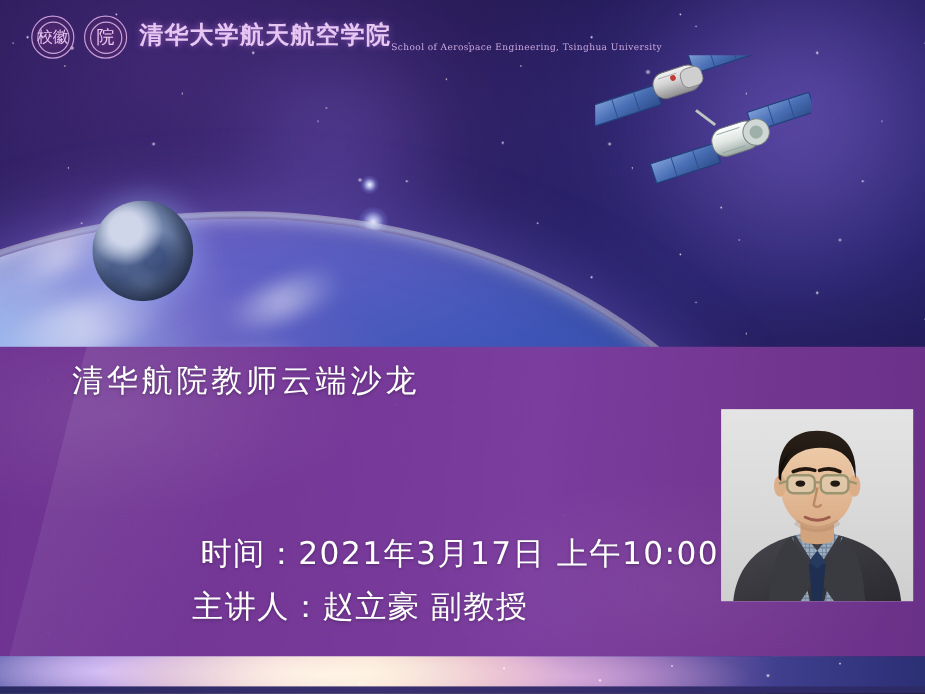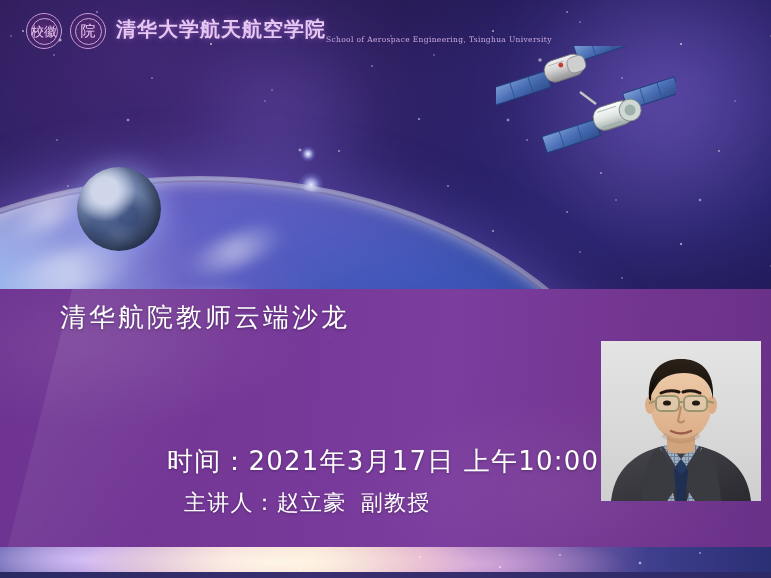--- a/index.html
+++ b/index.html
@@ -227,24 +227,24 @@
   }
   .meta-time{
     position:absolute;left:138px;top:444px;
     font-size:26px;color:#ffffff;letter-spacing:1.2px;
     text-shadow:0 1px 3px rgba(0,0,0,.32);
     font-family:"DejaVu Sans","Liberation Sans",sans-serif;
     white-space:nowrap;
     margin-left:29px;
   }
   .meta-speaker{
-    position:absolute;left:184px;top:488px;
-    font-size:22px;color:#ffffff;letter-spacing:1.2px;
+    position:absolute;left:160px;top:488px;
+    font-size:26px;color:#ffffff;letter-spacing:1.2px;
     text-shadow:0 1px 3px rgba(0,0,0,.32);
-    font-family:Liberation Mono, monospace;
+    font-family:Liberation Sans, sans-serif;
     white-space:nowrap;
   }
 
   
   .portrait{
     position:absolute;left:601px;top:341px;width:160px;height:160px;
     overflow:hidden;background:#dcdcdc;
   }
 </style>
 </head>

